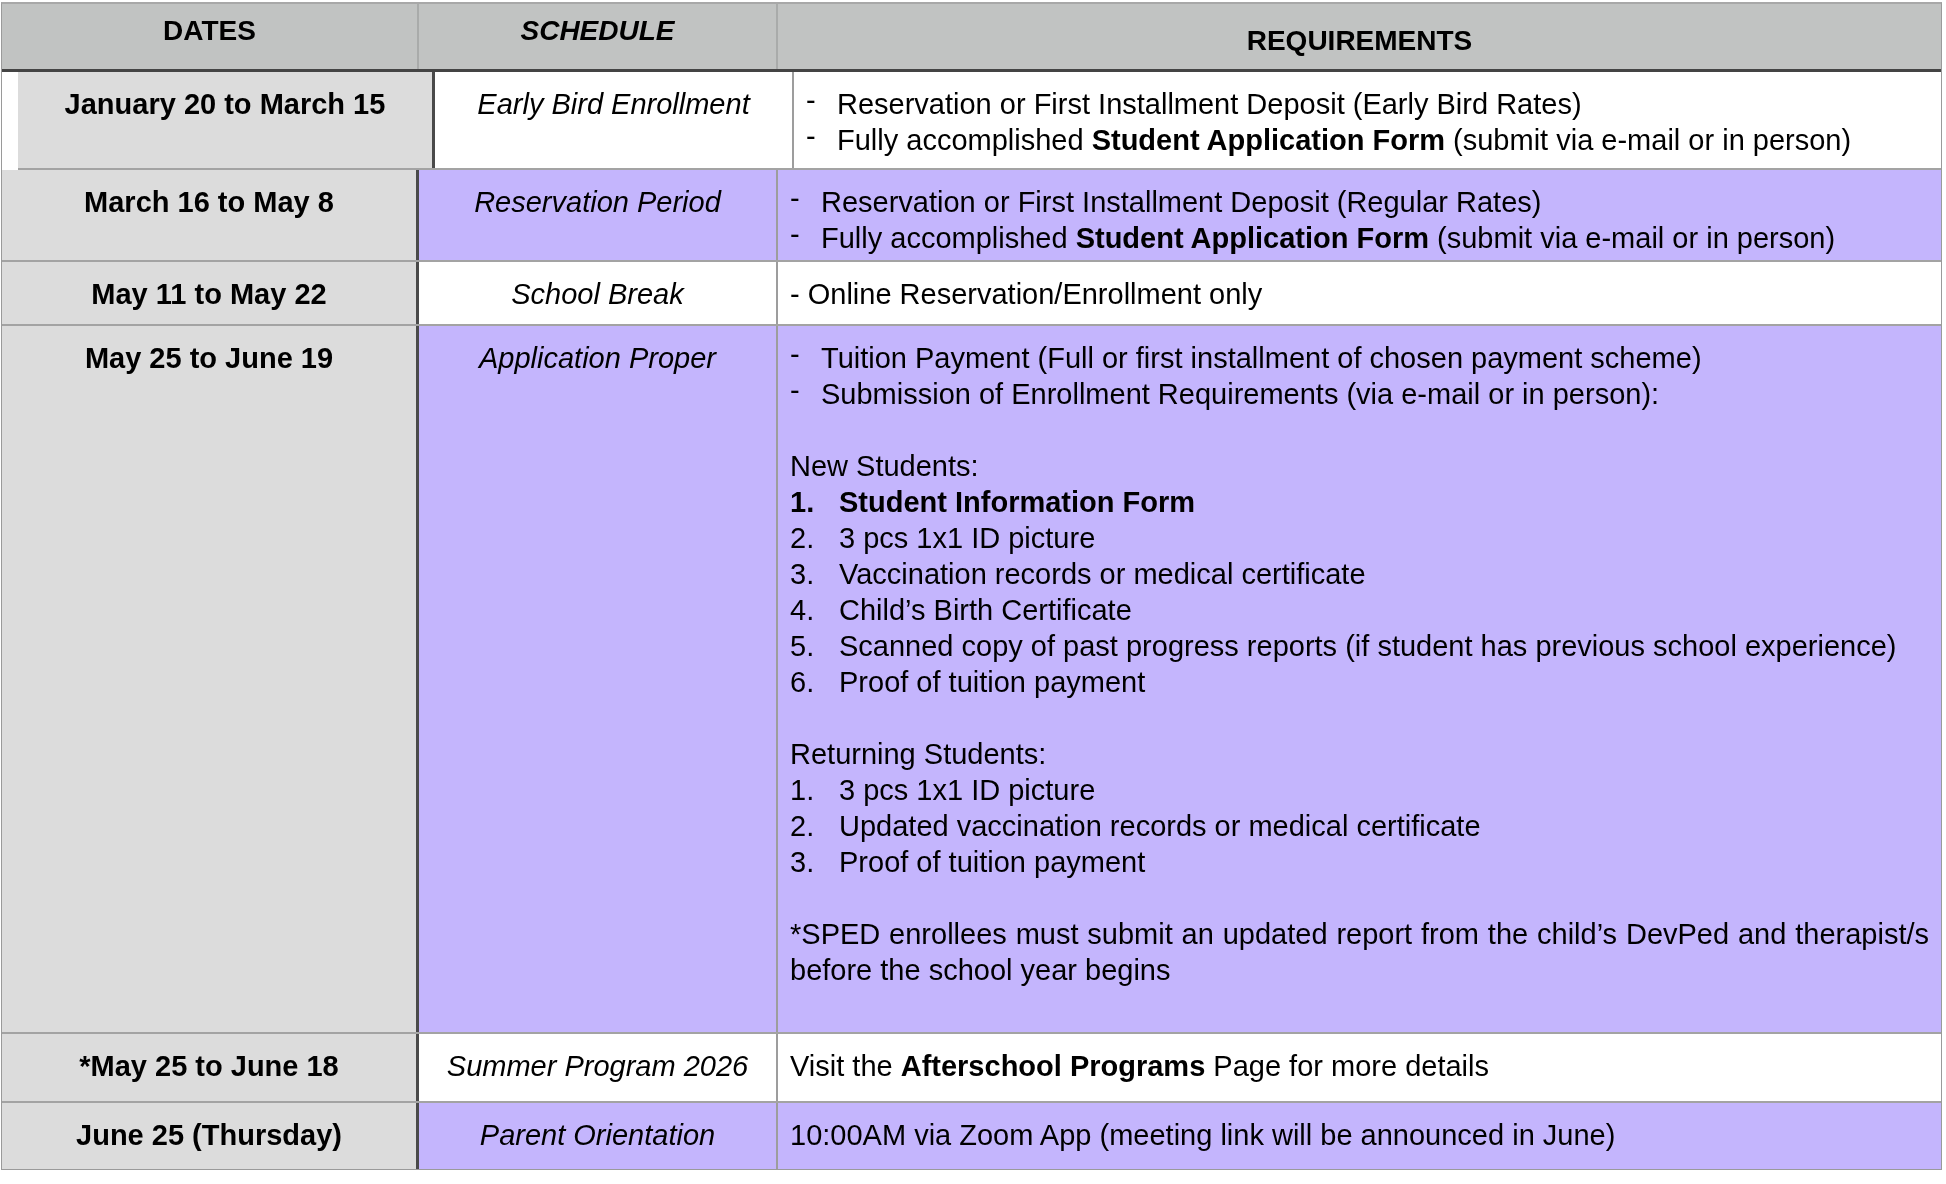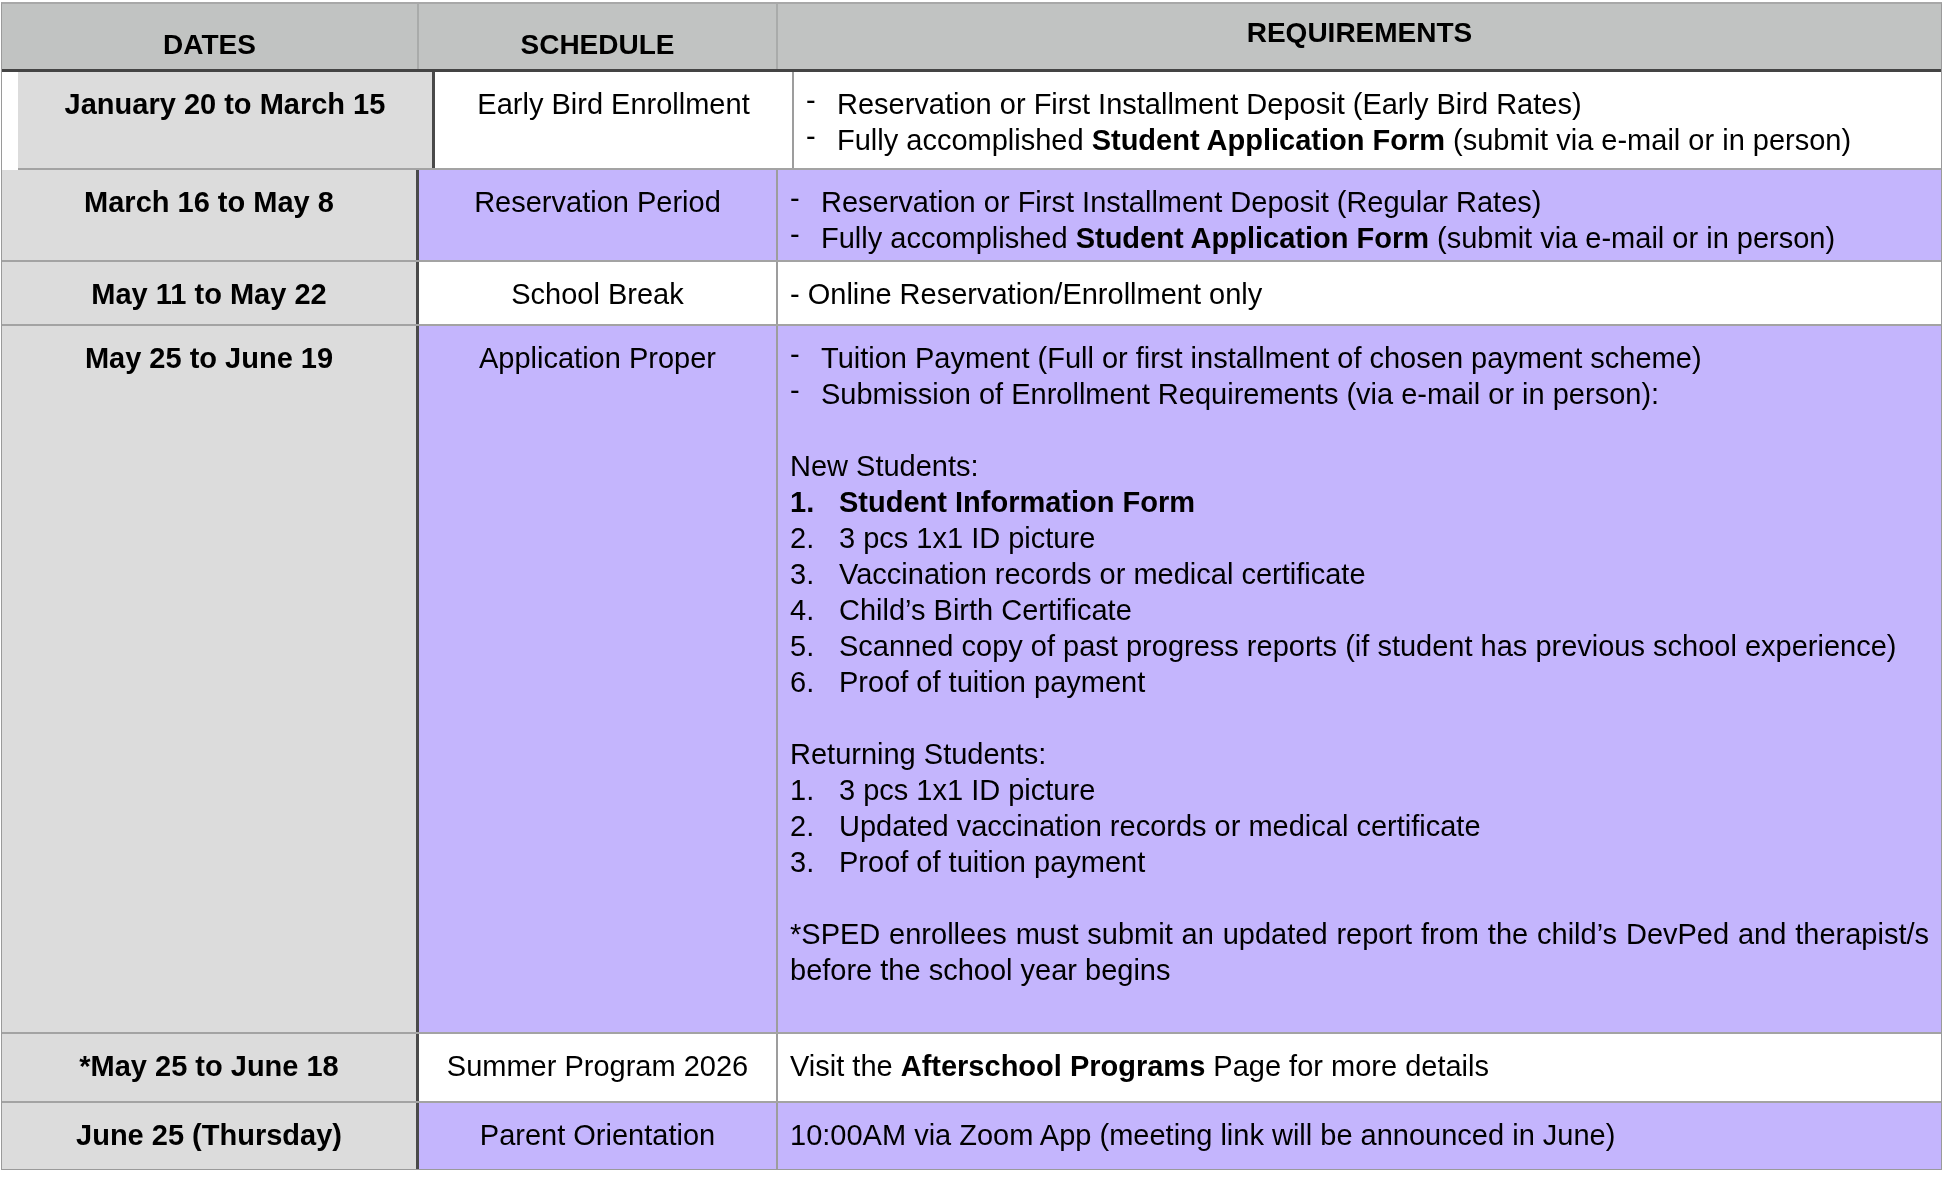--- a/index.html
+++ b/index.html
@@ -3,24 +3,24 @@
 <meta charset="utf-8">
 <style>
   html, body { margin: 0; padding: 0; background: #ffffff; }
   body { width: 1946px; height: 1184px; position: relative; overflow: hidden;
          font-family: "Liberation Sans", sans-serif; color: #000; }
   .tbl { position: absolute; left: 1px; top: 2px; width: 1941px;
          border: 1px solid #9a9a9a; border-top: 2px solid #a8a8a8; box-sizing: border-box; }
   .row { display: flex; border-bottom: 2px solid #a3a3a3; box-sizing: border-box; }
   .row:last-child { border-bottom: none; }
   .hdr { background: #c1c3c2; height: 68px; border-bottom: 3px solid #444; }
-  .hdr .c { font-weight: bold; font-size: 28px; text-align: center; line-height: 50px; padding-top: 16px; }
+  .hdr .c { font-weight: bold; font-size: 28px; text-align: center; line-height: 50px; padding-top: 2px; }
   .c { box-sizing: border-box; font-size: 29px; line-height: 36px; }
   .c1 { width: 417px; text-align: center; font-weight: bold; background: #dcdcdc; border-right: 3px solid #4a4a4a; padding-top: 14px; }
-  .c2 { width: 359px; text-align: center; border-right: 2px solid #9d9d9d; padding-top: 14px; }
+  .c2 { width: 359px; text-align: center; border-right: 2px solid #9d9d9d; padding-top: 14px; font-style: italic; }
   .c3 { flex: 1; padding: 14px 12px 0 12px; }
   .hdr .c1 { background: transparent; border-right: 2px solid #a9abaa; }
   .hdr .c2 { border-right: 2px solid #a9abaa; }
   .white .c2, .white .c3 { background: #ffffff; }
   .grey .c2, .grey .c3 { background: #c4b5fd; }
   .dash { display: flex; }
   .dash .m { width: 31px; flex: none; position: relative; top: -4px; }
   .num { display: flex; }
   .num .m { width: 49px; flex: none; }
   .just { text-align: justify; }
@@ -28,21 +28,21 @@
   b { font-weight: bold; }
 </style>
 </head>
 <body>
 
 <div class="tbl">
 
   <div class="row hdr">
     <div class="c c1">DATES</div>
     <div class="c c2">SCHEDULE</div>
-    <div class="c c3" style="text-align:center;padding:4px 0 0 0;">REQUIREMENTS</div>
+    <div class="c c3" style="text-align:center;padding:12px 0 0 0;">REQUIREMENTS</div>
   </div>
 
   <div class="row white" style="height:98px;margin-left:16px;">
     <div class="c c1">January 20 to March 15</div>
     <div class="c c2">Early Bird Enrollment</div>
     <div class="c c3">
       <div class="dash">
         <span class="m">-</span>
         <span>Reservation or First Installment Deposit (Early Bird Rates)</span>
       </div>

